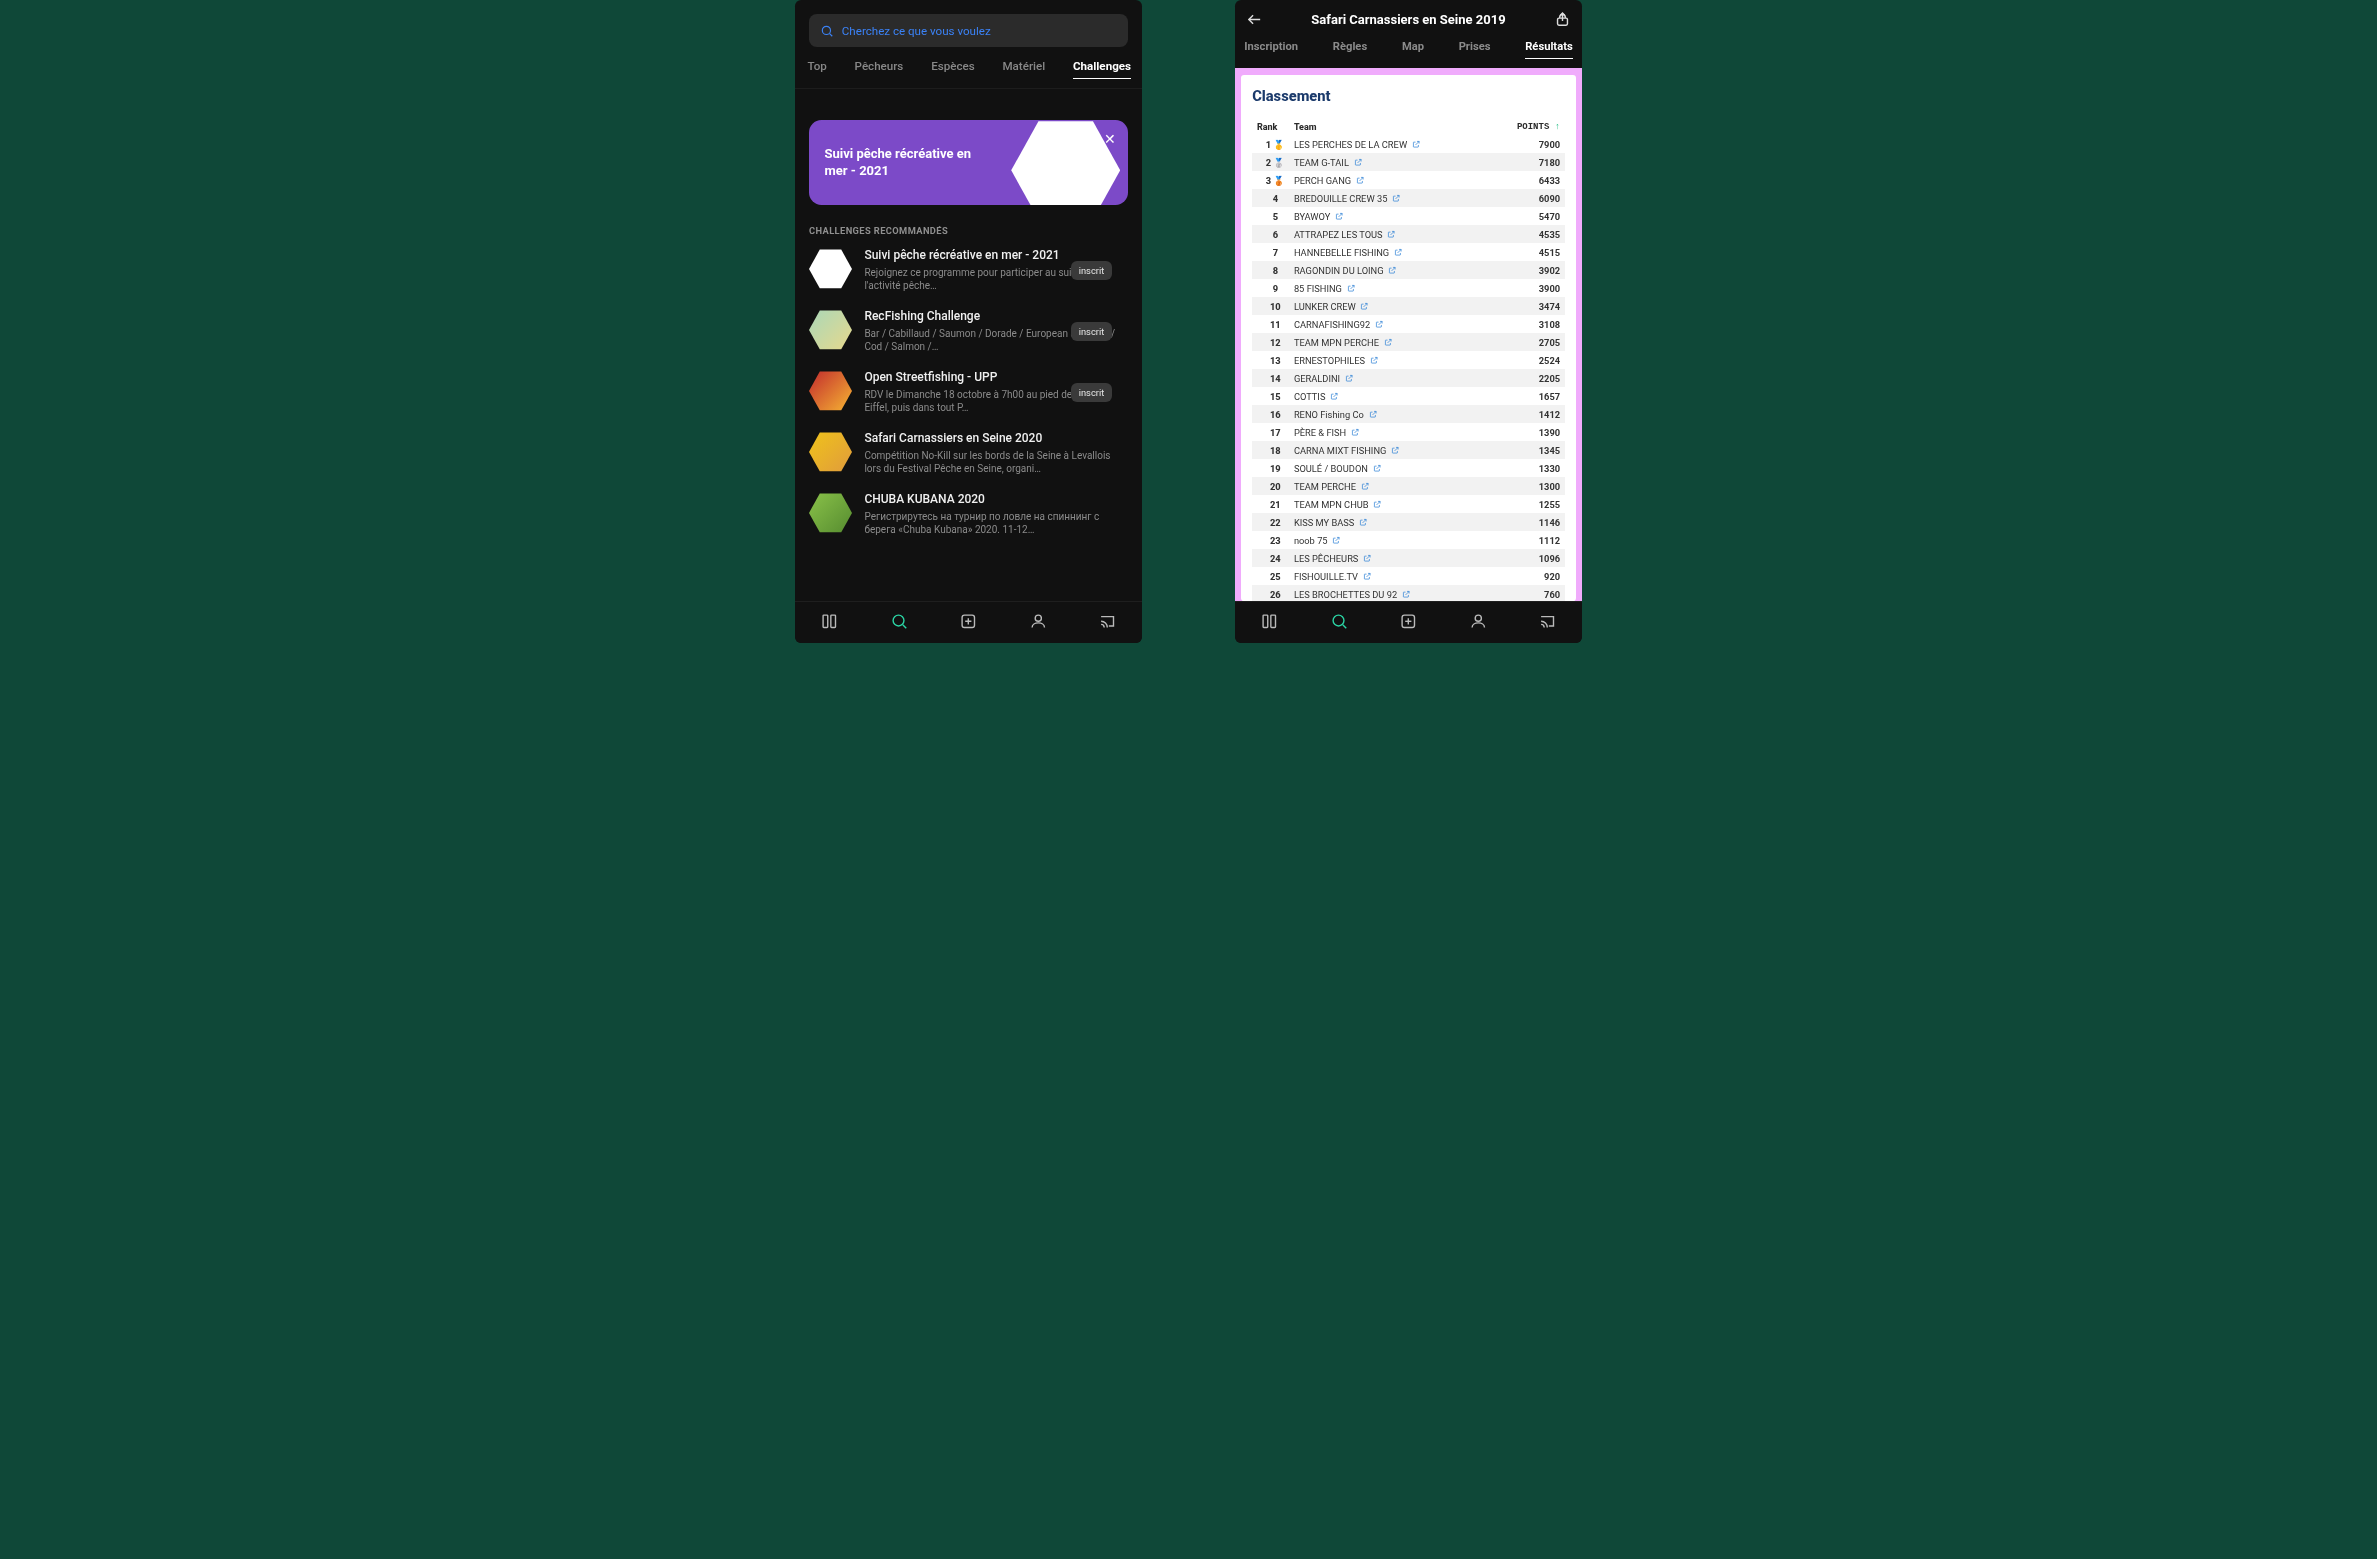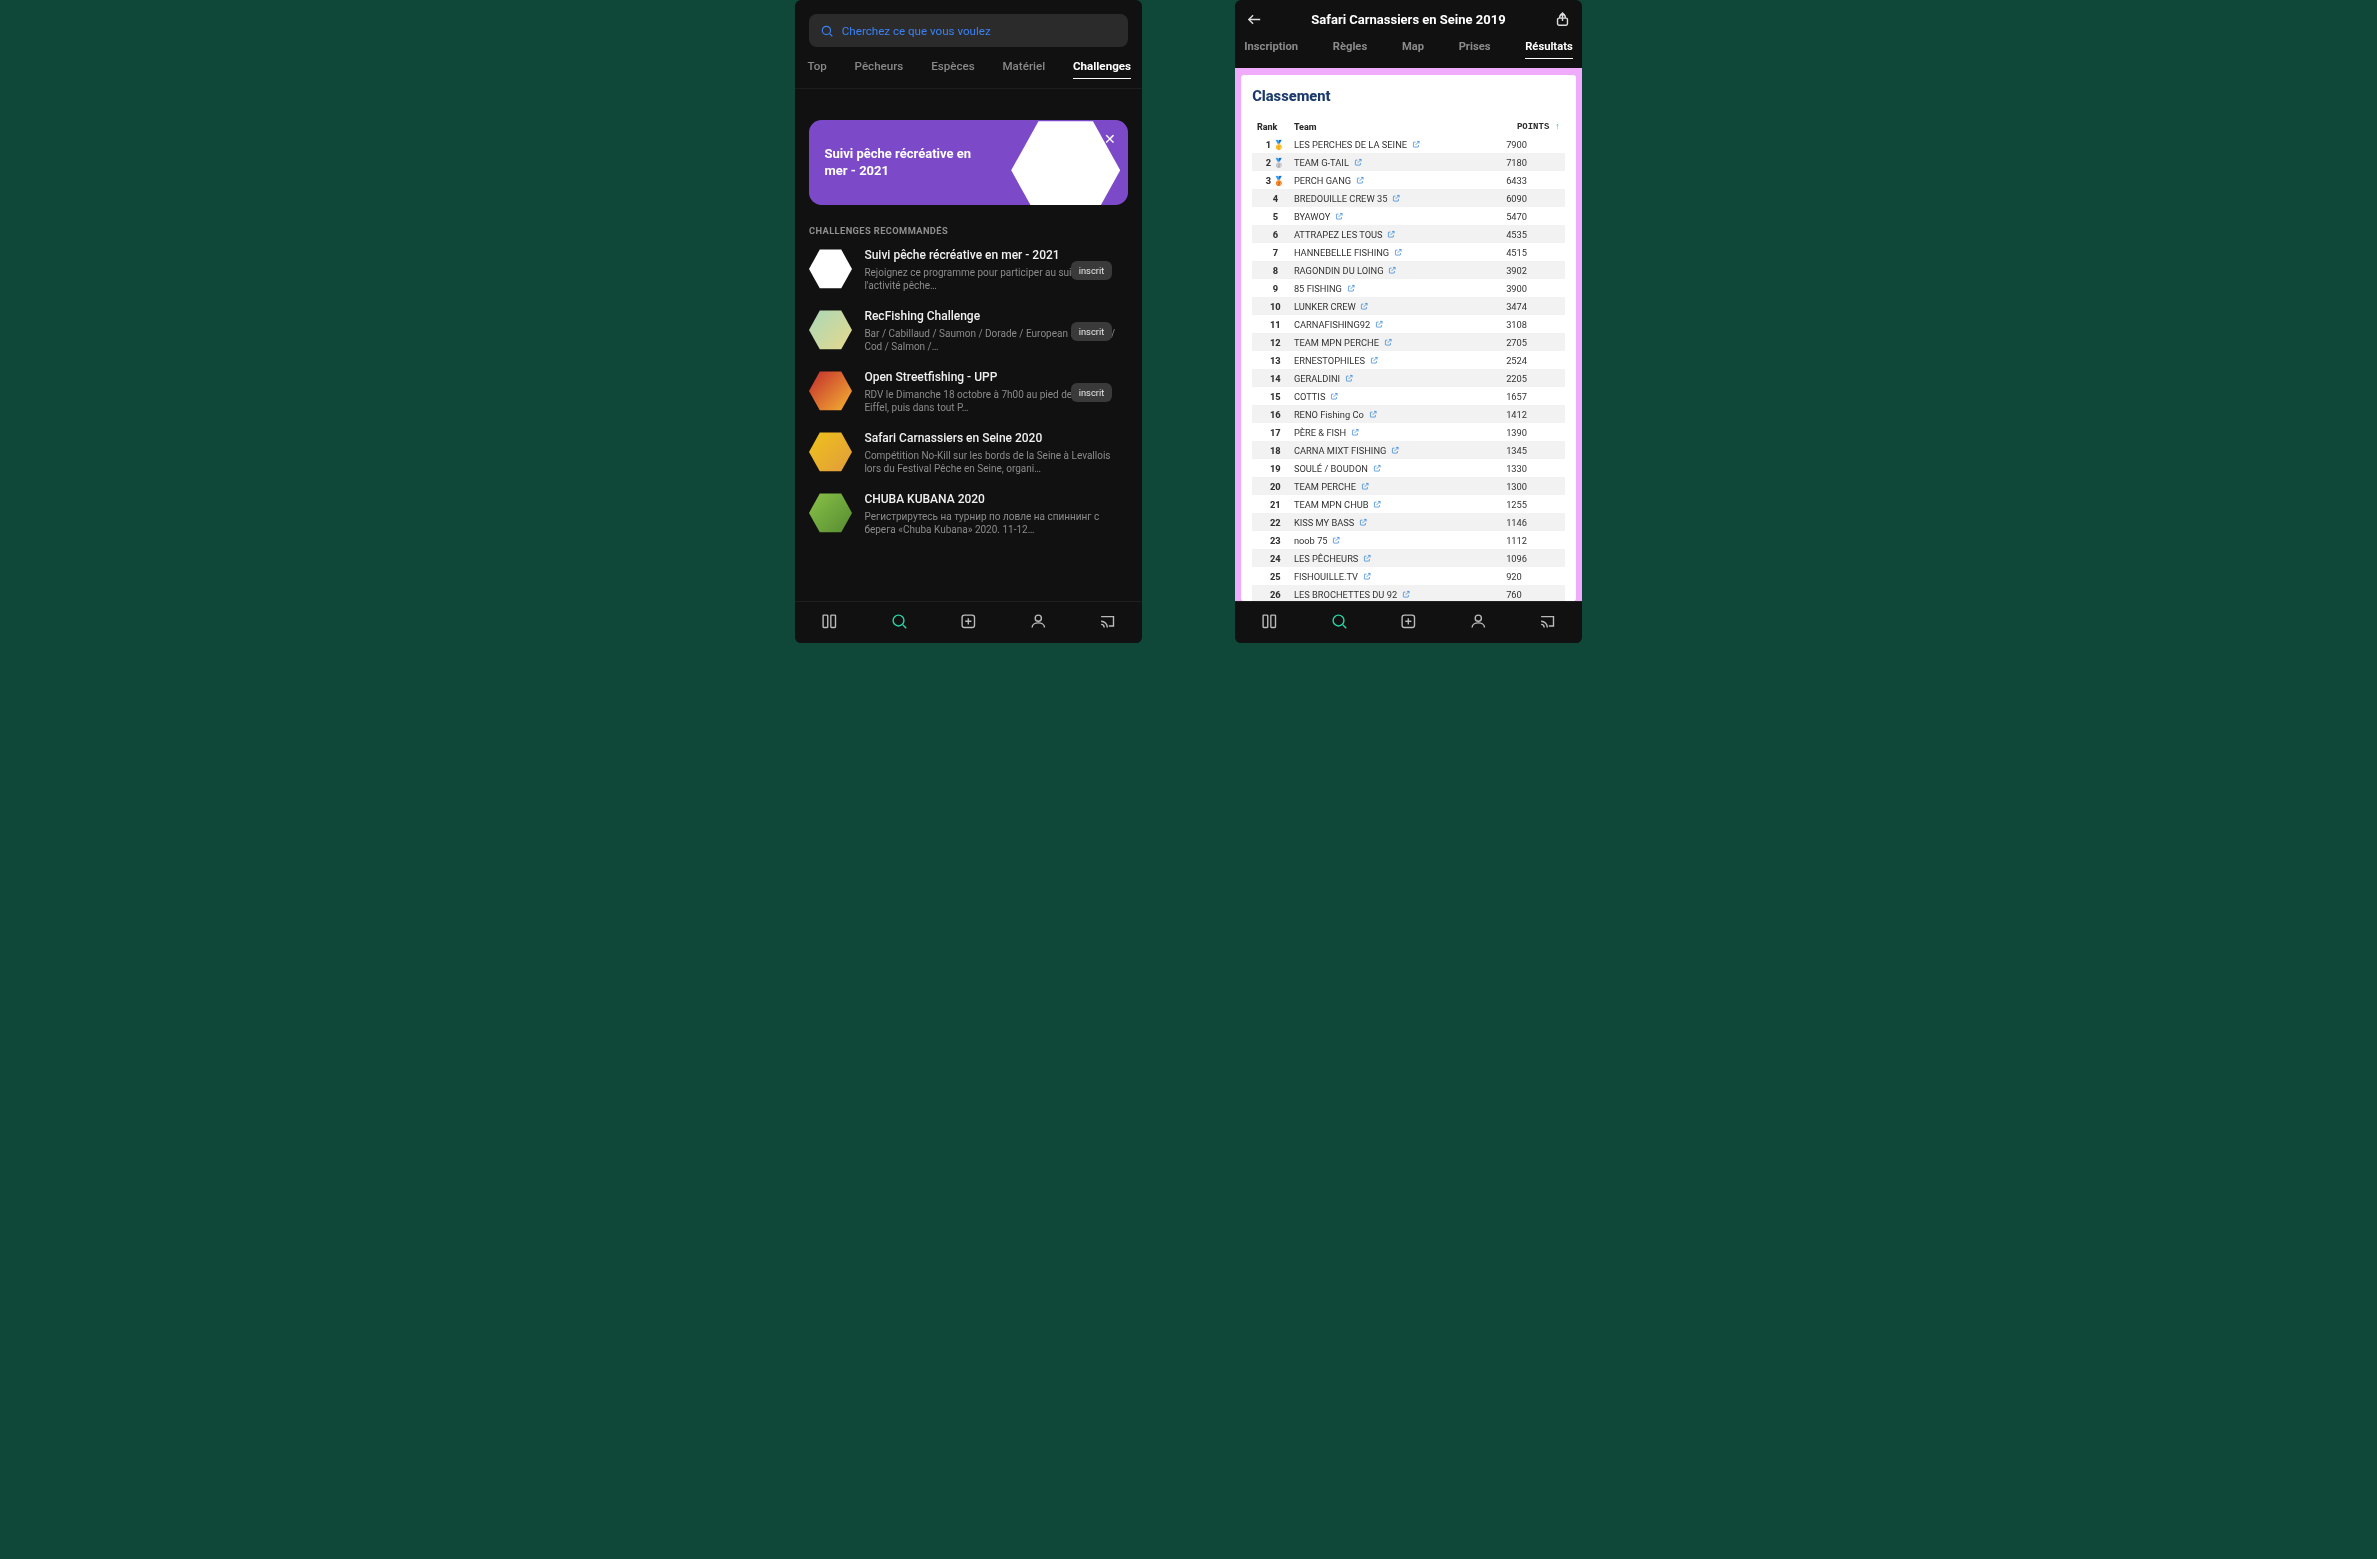--- a/index.html
+++ b/index.html
@@ -225,21 +225,21 @@
   .tr {
     display: flex;
     align-items: center;
     font-size: 9.3px;
     padding: 3.5px 4.7px;
     color: #333;
   }
   .tr:nth-child(even) { background: #f2f2f2; }
   .tr .c1 { width: 37px; font-weight: 800; text-align: center; }
   .tr .c2 { flex: 1; display: flex; align-items: center; gap: 4.7px; }
-  .tr .c3 { width: 54px; font-weight: 400; }
+  .tr .c3 { width: 54px; text-align: right; font-weight: 700; }
   .medal { font-size: 9.3px; }
   .ext {
     width: 8.5px; height: 8.5px;
     display: inline-flex;
     color: #2b7fd4;
   }
   .ext svg { width: 100%; height: 100%; stroke: currentColor; fill: none; stroke-width: 2; }
 </style>
 </head>
 <body>
@@ -373,21 +373,21 @@
       <div class="sheet-title">Classement</div>
       <div class="th">
         <div class="c1">Rank</div>
         <div class="c2">Team</div>
         <div class="c3"><span>POINTS</span> <span class="arrow-up">↑</span></div>
       </div>
       <div id="rows">
           <div class="tr">
     <div class="c1">1 <span class="medal">🥇</span></div>
     <div class="c2">
-              <span>LES PERCHES DE LA SEINE</span>
+              <span>LES PERCHES DE LA CREW</span>
               <span class="ext">
                 <svg viewBox="0 0 24 24">
                   <path d="M14 4h6v6"></path>
                   <path d="M20 4L10 14"></path>
                   <path d="M18 14v5a1 1 0 0 1-1 1H5a1 1 0 0 1-1-1V7a1 1 0 0 1 1-1h5"></path>
                 </svg>
               </span>
             </div>
     <div class="c3">7900</div>
   </div>

